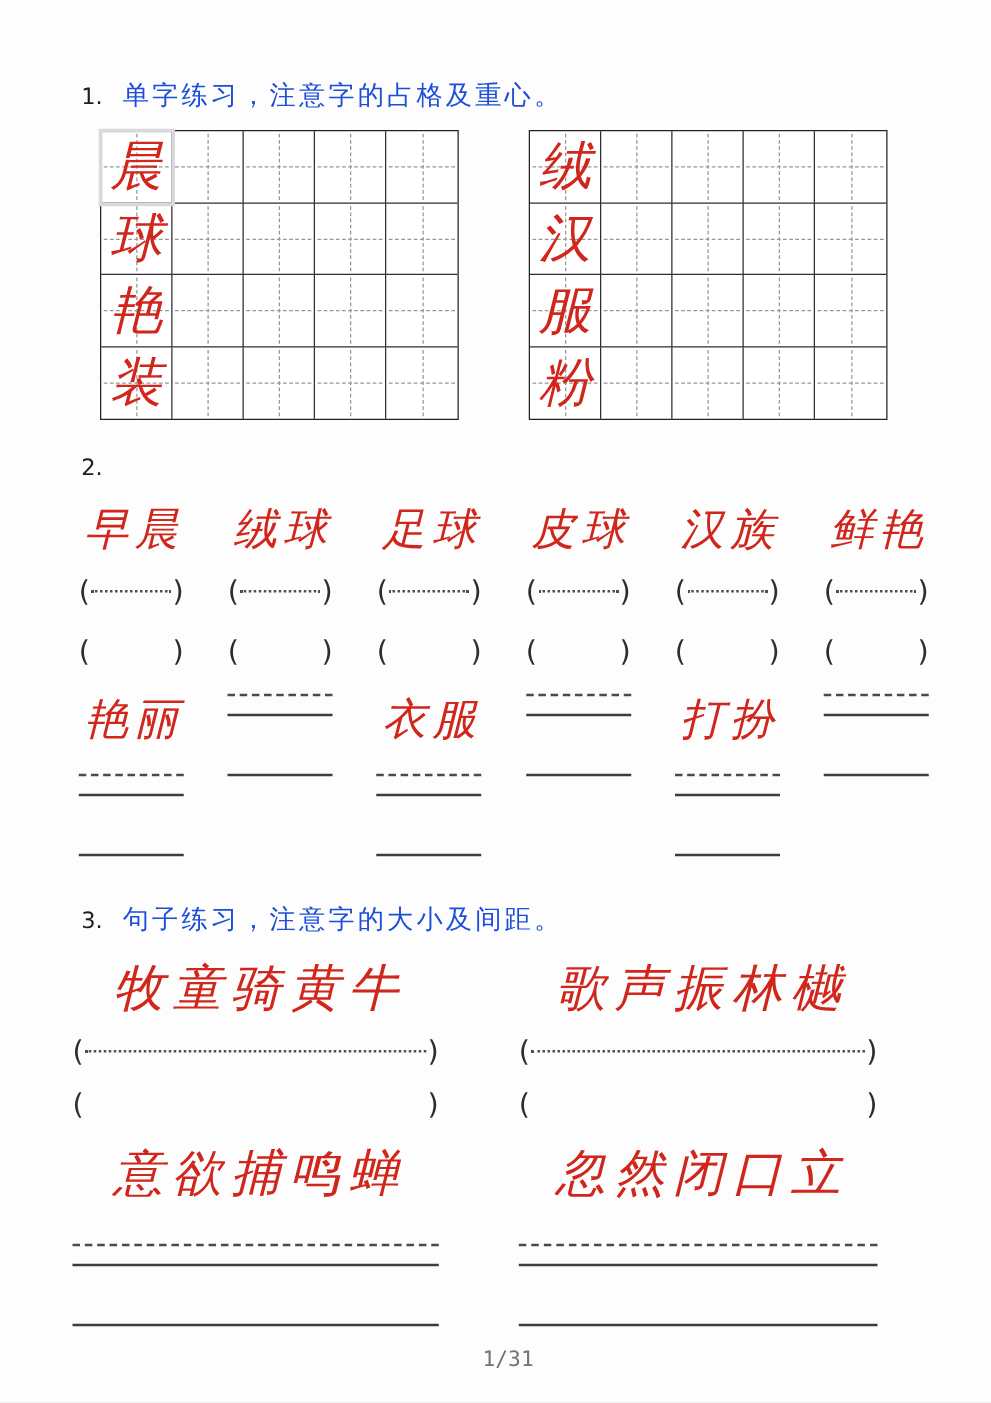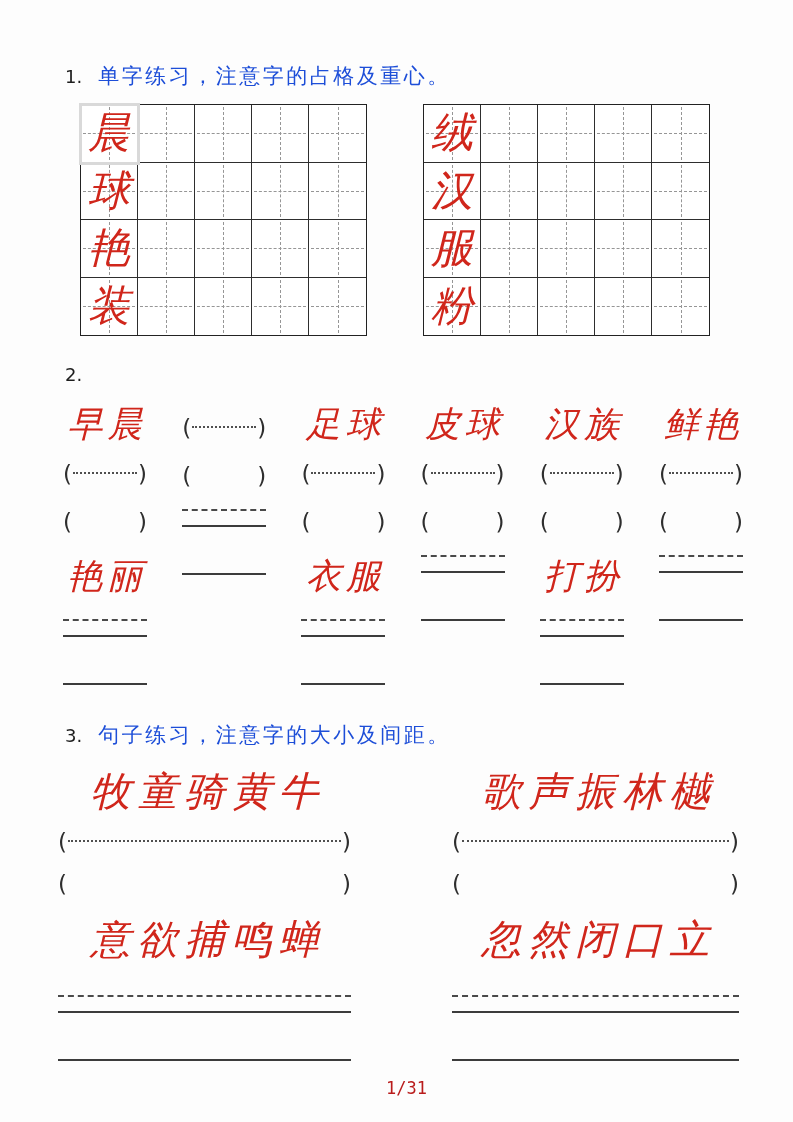--- a/index.html
+++ b/index.html
@@ -47,33 +47,33 @@
   .slot.s2d{margin-top:14px;}
   .slot.s2b{margin-top:22px;}
   
   .wline{border-top:2px solid #3c3c3c;}
   .wline.dashed{border-top:2px dashed #4a4a4a;}
   .wline.d1{margin-top:20px;}
   .wline.s1{margin-top:14px;}
   .wline.s2{margin-top:46px;}
   
   .sent-head{margin-top:36px;}
-  .sent-grid{display:flex;margin:14px 0 0 8px;gap:101px;}
+  .sent-grid{display:flex;margin:14px 0 0 8px;gap:64px;}
   .scol{width:293px;}
   .scol.right{width:287px;}
   .rsent{height:56px;font-size:40px;line-height:56px;text-align:center;letter-spacing:7px;margin-right:-7px;white-space:nowrap;}
   .rsent.second{margin-top:14px;}
   .slot.s3d{margin-top:10px;}
   .slot.s3b{margin-top:16px;}
   .wline.d3{margin-top:28px;border-top:2px dashed #4a4a4a;}
   .wline.s3{margin-top:14px;}
   .wline.s4{margin-top:46px;}
   
   .footer{position:absolute;left:0;right:0;bottom:24px;text-align:center;
-    font-family:"DejaVu Sans Mono",monospace;font-size:17px;color:#b91c1c;padding-left:20px;}
+    font-family:"DejaVu Sans Mono",monospace;font-size:17px;color:#737373;padding-left:20px;}
 </style>
 </head>
 <body>
 
 <div class="page">
 
   <div class="sec-head">
     <span class="sec-num">1.</span>
     <span class="sec-title">单字练习，注意字的占格及重心。</span>
   </div>
@@ -160,20 +160,21 @@
           <span class="paren">(</span>
           <span class="paren">)</span>
         </div>
       <div class="rword second red-script">艳丽</div>
       <div class="wline dashed d1"></div>
       <div class="wline s1"></div>
       <div class="wline s2"></div>
     </div>
 
     <div class="wcol">
+      <div class="rword red-script">绒球</div>
       <div class="slot s2d">
           <span class="paren">(</span>
           <span class="dashfill"></span>
           <span class="paren">)</span>
         </div>
       <div class="slot blank s2b">
           <span class="paren">(</span>
           <span class="paren">)</span>
         </div>
       <div class="wline dashed d1"></div>

